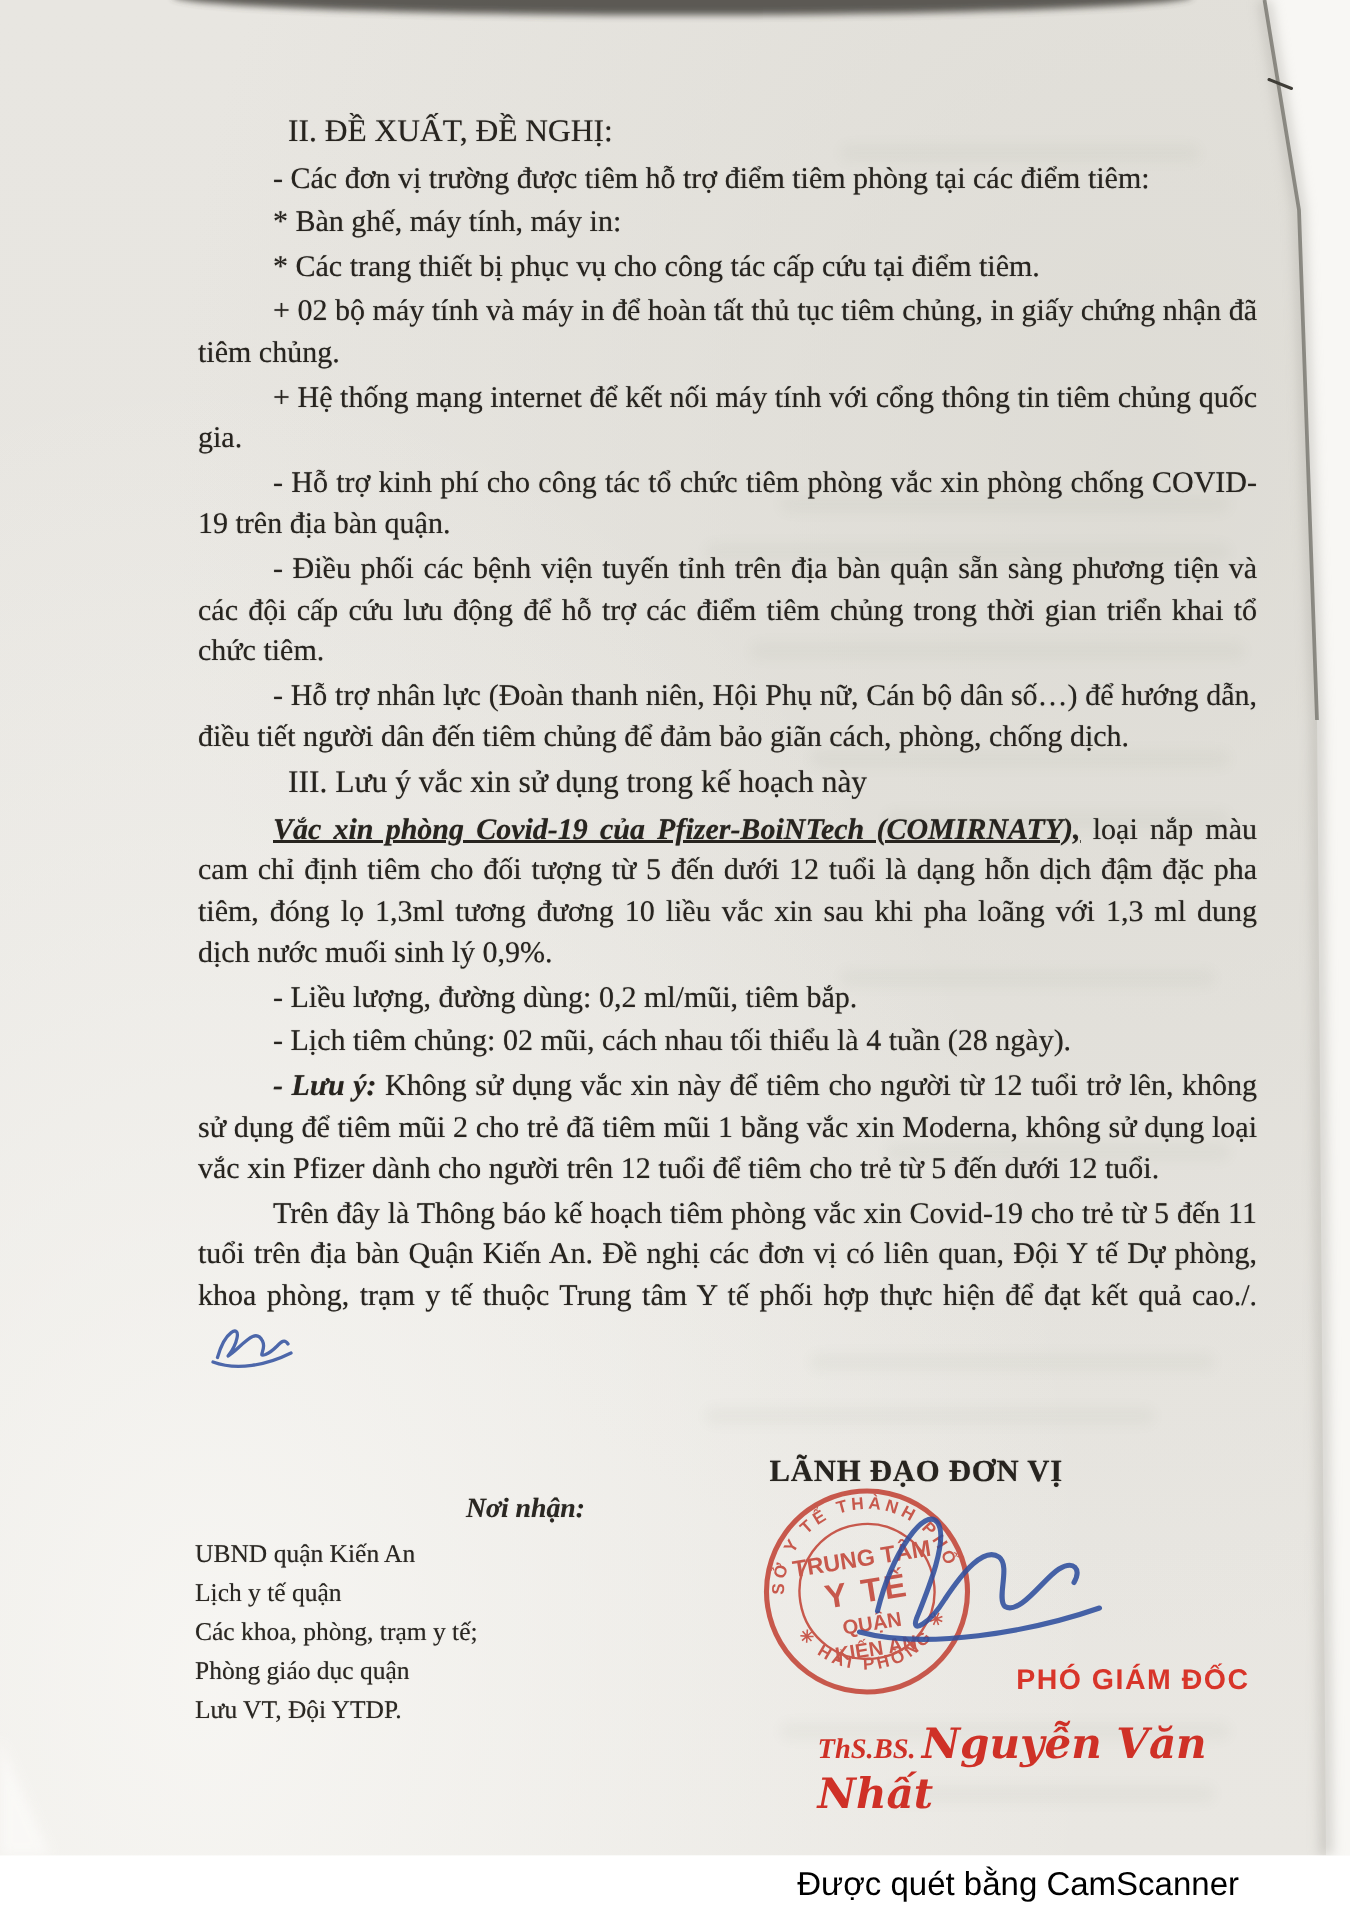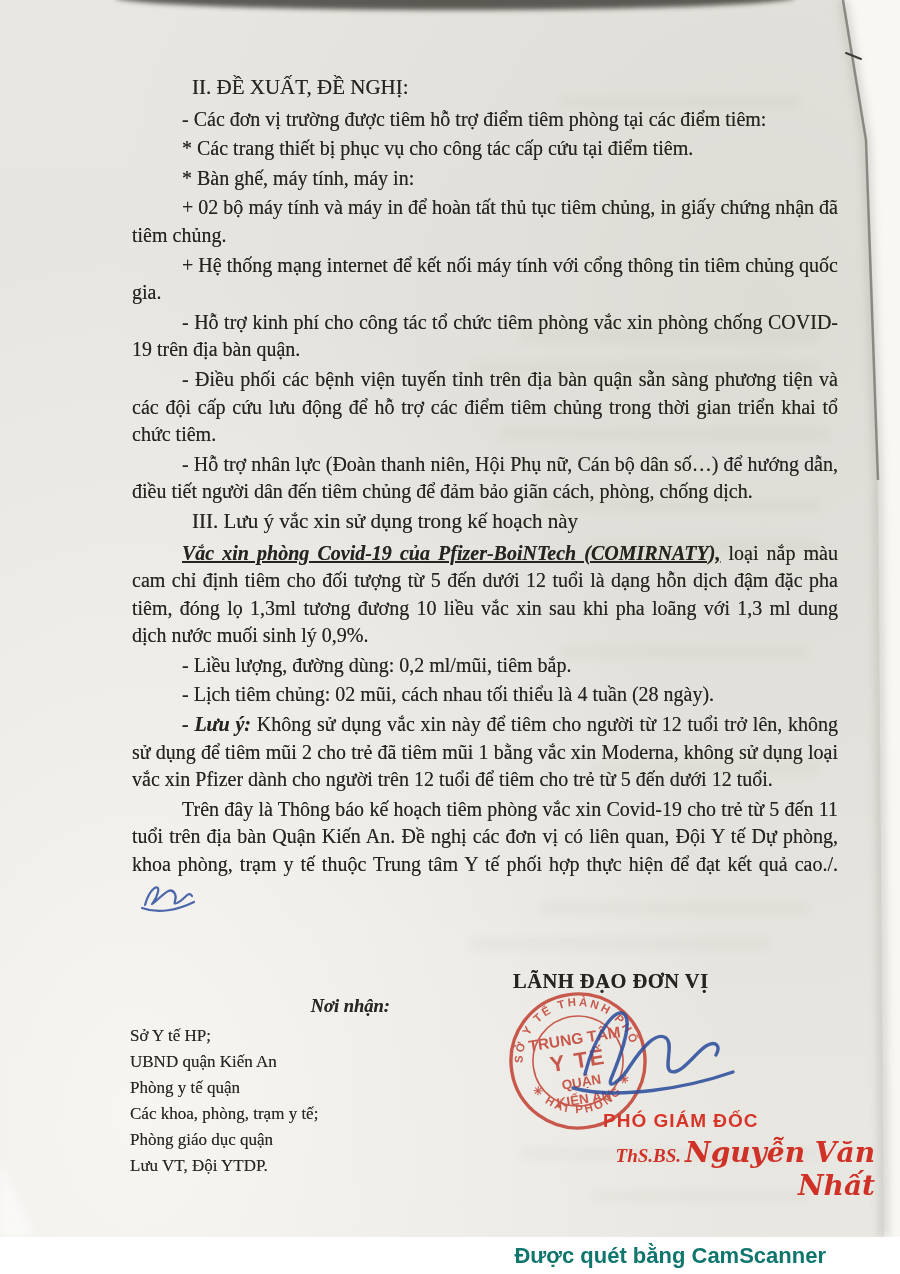--- a/index.html
+++ b/index.html
@@ -34,35 +34,35 @@
   .recipients .rh{font-weight:bold;font-style:italic;font-size:18.5px;margin-bottom:4px;text-align:right;}
   .sign-block{position:absolute;left:505px;top:962px;width:340px;height:230px;}
   .sign-title{
     position:absolute;left:8px;top:8px;width:210px;text-align:left;
     font-weight:bold;font-size:20.5px;color:#27241f;letter-spacing:.5px;
     text-shadow:0 0 .6px rgba(25,22,18,.55);
   }
   .stamp-svg{position:absolute;left:-6px;top:20px;opacity:.88;}
   .sig-svg{position:absolute;left:60px;top:32px;}
   .sign-pos{
-    position:absolute;left:98px;top:148px;width:230px;text-align:left;
+    position:absolute;left:98px;top:148px;width:230px;text-align:right;
     color:#d8352a;font-weight:bold;font-size:19px;letter-spacing:1px;
     font-family:"Liberation Sans",sans-serif;
   }
   .sign-name{
-    position:absolute;left:40px;top:174px;width:330px;text-align:right;color:#cf3127;
+    position:absolute;left:40px;top:184px;width:330px;text-align:left;color:#cf3127;
   }
   .sign-name .deg{font-weight:bold;font-style:italic;font-size:19px;}
   .sign-name .nm{font-weight:bold;font-style:italic;font-size:28px;font-family:"DejaVu Serif",serif;}
   .footer{
     position:absolute;left:0;top:1237px;width:900px;height:37px;background:#ffffff;
   }
   .footer span{
     position:absolute;right:74px;top:6px;
-    font-family:"Liberation Sans",sans-serif;font-size:22px;font-weight:700;color:#0f766e;
+    font-family:"Liberation Sans",sans-serif;font-size:22px;font-weight:400;color:#000000;
   }
 </style>
 </head>
 <body>
 
 <div class="page"></div>
 
 <svg class="artifacts" width="900" height="1274">
   <defs>
     <filter id="b2" x="-50%" y="-50%" width="200%" height="200%">
@@ -92,45 +92,44 @@
   <polygon points="843,0 900,0 900,1237 884,1237 878,480 866,140" fill="#f8f7f4"></polygon>
   <path d="M843,0 L866,140 L878,480 L884,1237" stroke="#b3b1aa" stroke-width="9" fill="none" opacity="0.5" filter="url(#b4)"></path>
   <path d="M843,0 L866,140 L878,480" stroke="#77756e" stroke-width="2.5" fill="none" opacity="0.8"></path>
   <path d="M846,53 L861,59" stroke="#3f3d37" stroke-width="2" stroke-linecap="round"></path>
   <polygon points="0,1160 34,1237 0,1237" fill="#fbfaf8" opacity="0.85" filter="url(#b4)"></polygon>
 </svg>
 
 <div class="content">
   <div class="h-sec">II. ĐỀ XUẤT, ĐỀ NGHỊ:</div>
   <p class="para">- Các đơn vị trường được tiêm hỗ trợ điểm tiêm phòng tại các điểm tiêm:</p>
+  <p class="para">* Bàn ghế, máy tính, máy in:</p>
   <p class="para">* Các trang thiết bị phục vụ cho công tác cấp cứu tại  điểm tiêm.</p>
-  <p class="para">* Bàn ghế, máy tính, máy in:</p>
   <p class="para">+ 02 bộ máy tính và máy in để hoàn tất thủ tục tiêm chủng, in giấy chứng nhận đã tiêm chủng.</p>
   <p class="para">+ Hệ thống mạng internet để kết nối máy tính với cổng thông tin tiêm chủng quốc gia.</p>
   <p class="para">- Hỗ trợ kinh phí cho công tác tổ chức tiêm phòng vắc xin phòng chống COVID-19 trên địa bàn quận.</p>
   <p class="para">- Điều phối các bệnh viện tuyến tỉnh trên địa bàn quận sẵn sàng phương tiện và các đội cấp cứu lưu động để hỗ trợ các điểm tiêm chủng trong thời gian triển khai tổ chức tiêm.</p>
   <p class="para">- Hỗ trợ nhân lực (Đoàn thanh niên, Hội Phụ nữ, Cán bộ dân số…) để hướng dẫn, điều tiết người dân đến tiêm chủng để đảm bảo giãn cách, phòng, chống dịch.</p>
   <div class="h-sec">III. Lưu ý vắc xin sử dụng trong kế hoạch này</div>
   <p class="para"><span class="vac-lead">Vắc xin phòng Covid-19 của Pfizer-BoiNTech (COMIRNATY),</span><span> loại nắp màu cam chỉ định tiêm cho đối tượng từ 5 đến dưới 12 tuổi là dạng hỗn dịch đậm đặc pha tiêm, đóng lọ 1,3ml tương đương 10 liều vắc xin sau khi pha loãng với 1,3 ml dung dịch nước muối sinh lý 0,9%.</span></p>
   <p class="para">- Liều lượng, đường dùng: 0,2 ml/mũi, tiêm bắp.</p>
   <p class="para">- Lịch tiêm chủng: 02 mũi, cách nhau tối thiểu là 4 tuần (28 ngày).</p>
   <p class="para"><span class="note-lead">- Lưu ý:</span><span> Không sử dụng vắc xin này để tiêm cho người từ 12 tuổi trở lên, không sử dụng để tiêm mũi 2 cho trẻ đã tiêm mũi 1 bằng vắc xin Moderna, không sử dụng loại vắc xin Pfizer dành cho người trên 12 tuổi để tiêm cho trẻ từ 5 đến dưới 12 tuổi.</span></p>
   <p class="para"><span>Trên đây là Thông báo kế hoạch tiêm phòng vắc xin Covid-19 cho trẻ từ 5 đến 11 tuổi trên địa bàn Quận Kiến An. Đề nghị các đơn vị có liên quan, Đội Y tế Dự phòng, khoa phòng, trạm y tế thuộc Trung tâm Y tế phối hợp thực hiện để đạt kết quả cao./.</span><svg class="scribble-inline" width="58" height="36" viewBox="0 0 58 36">
         <g fill="none" stroke="#2f4f9e" stroke-width="2.2" stroke-linecap="round" opacity="0.85">
           <path d="M7,26 C12,8 22,4 20,13 C18,23 9,29 18,22 C27,14 33,7 37,15 C40,21 33,26 39,24 C47,21 50,11 54,17"></path>
           <path d="M4,29 C20,35 40,31 56,23"></path>
         </g>
       </svg></p>
 </div>
 
 <div class="recipients">
   <div class="rh">Nơi nhận:</div>
-  <div>Sở Y tế HP;</div>
   <div>UBND quận Kiến An</div>
-  <div>Phòng y tế quận</div>
+  <div>Lịch y tế quận</div>
   <div>Các khoa, phòng, trạm y tế;</div>
   <div>Phòng giáo dục quận</div>
   <div>Lưu VT, Đội YTDP.</div>
 </div>
 
 <div class="sign-block">
   <div class="sign-title">LÃNH ĐẠO ĐƠN VỊ</div>
 
   <svg class="stamp-svg" width="158" height="158" viewBox="-79 -79 158 158">
     <defs>

